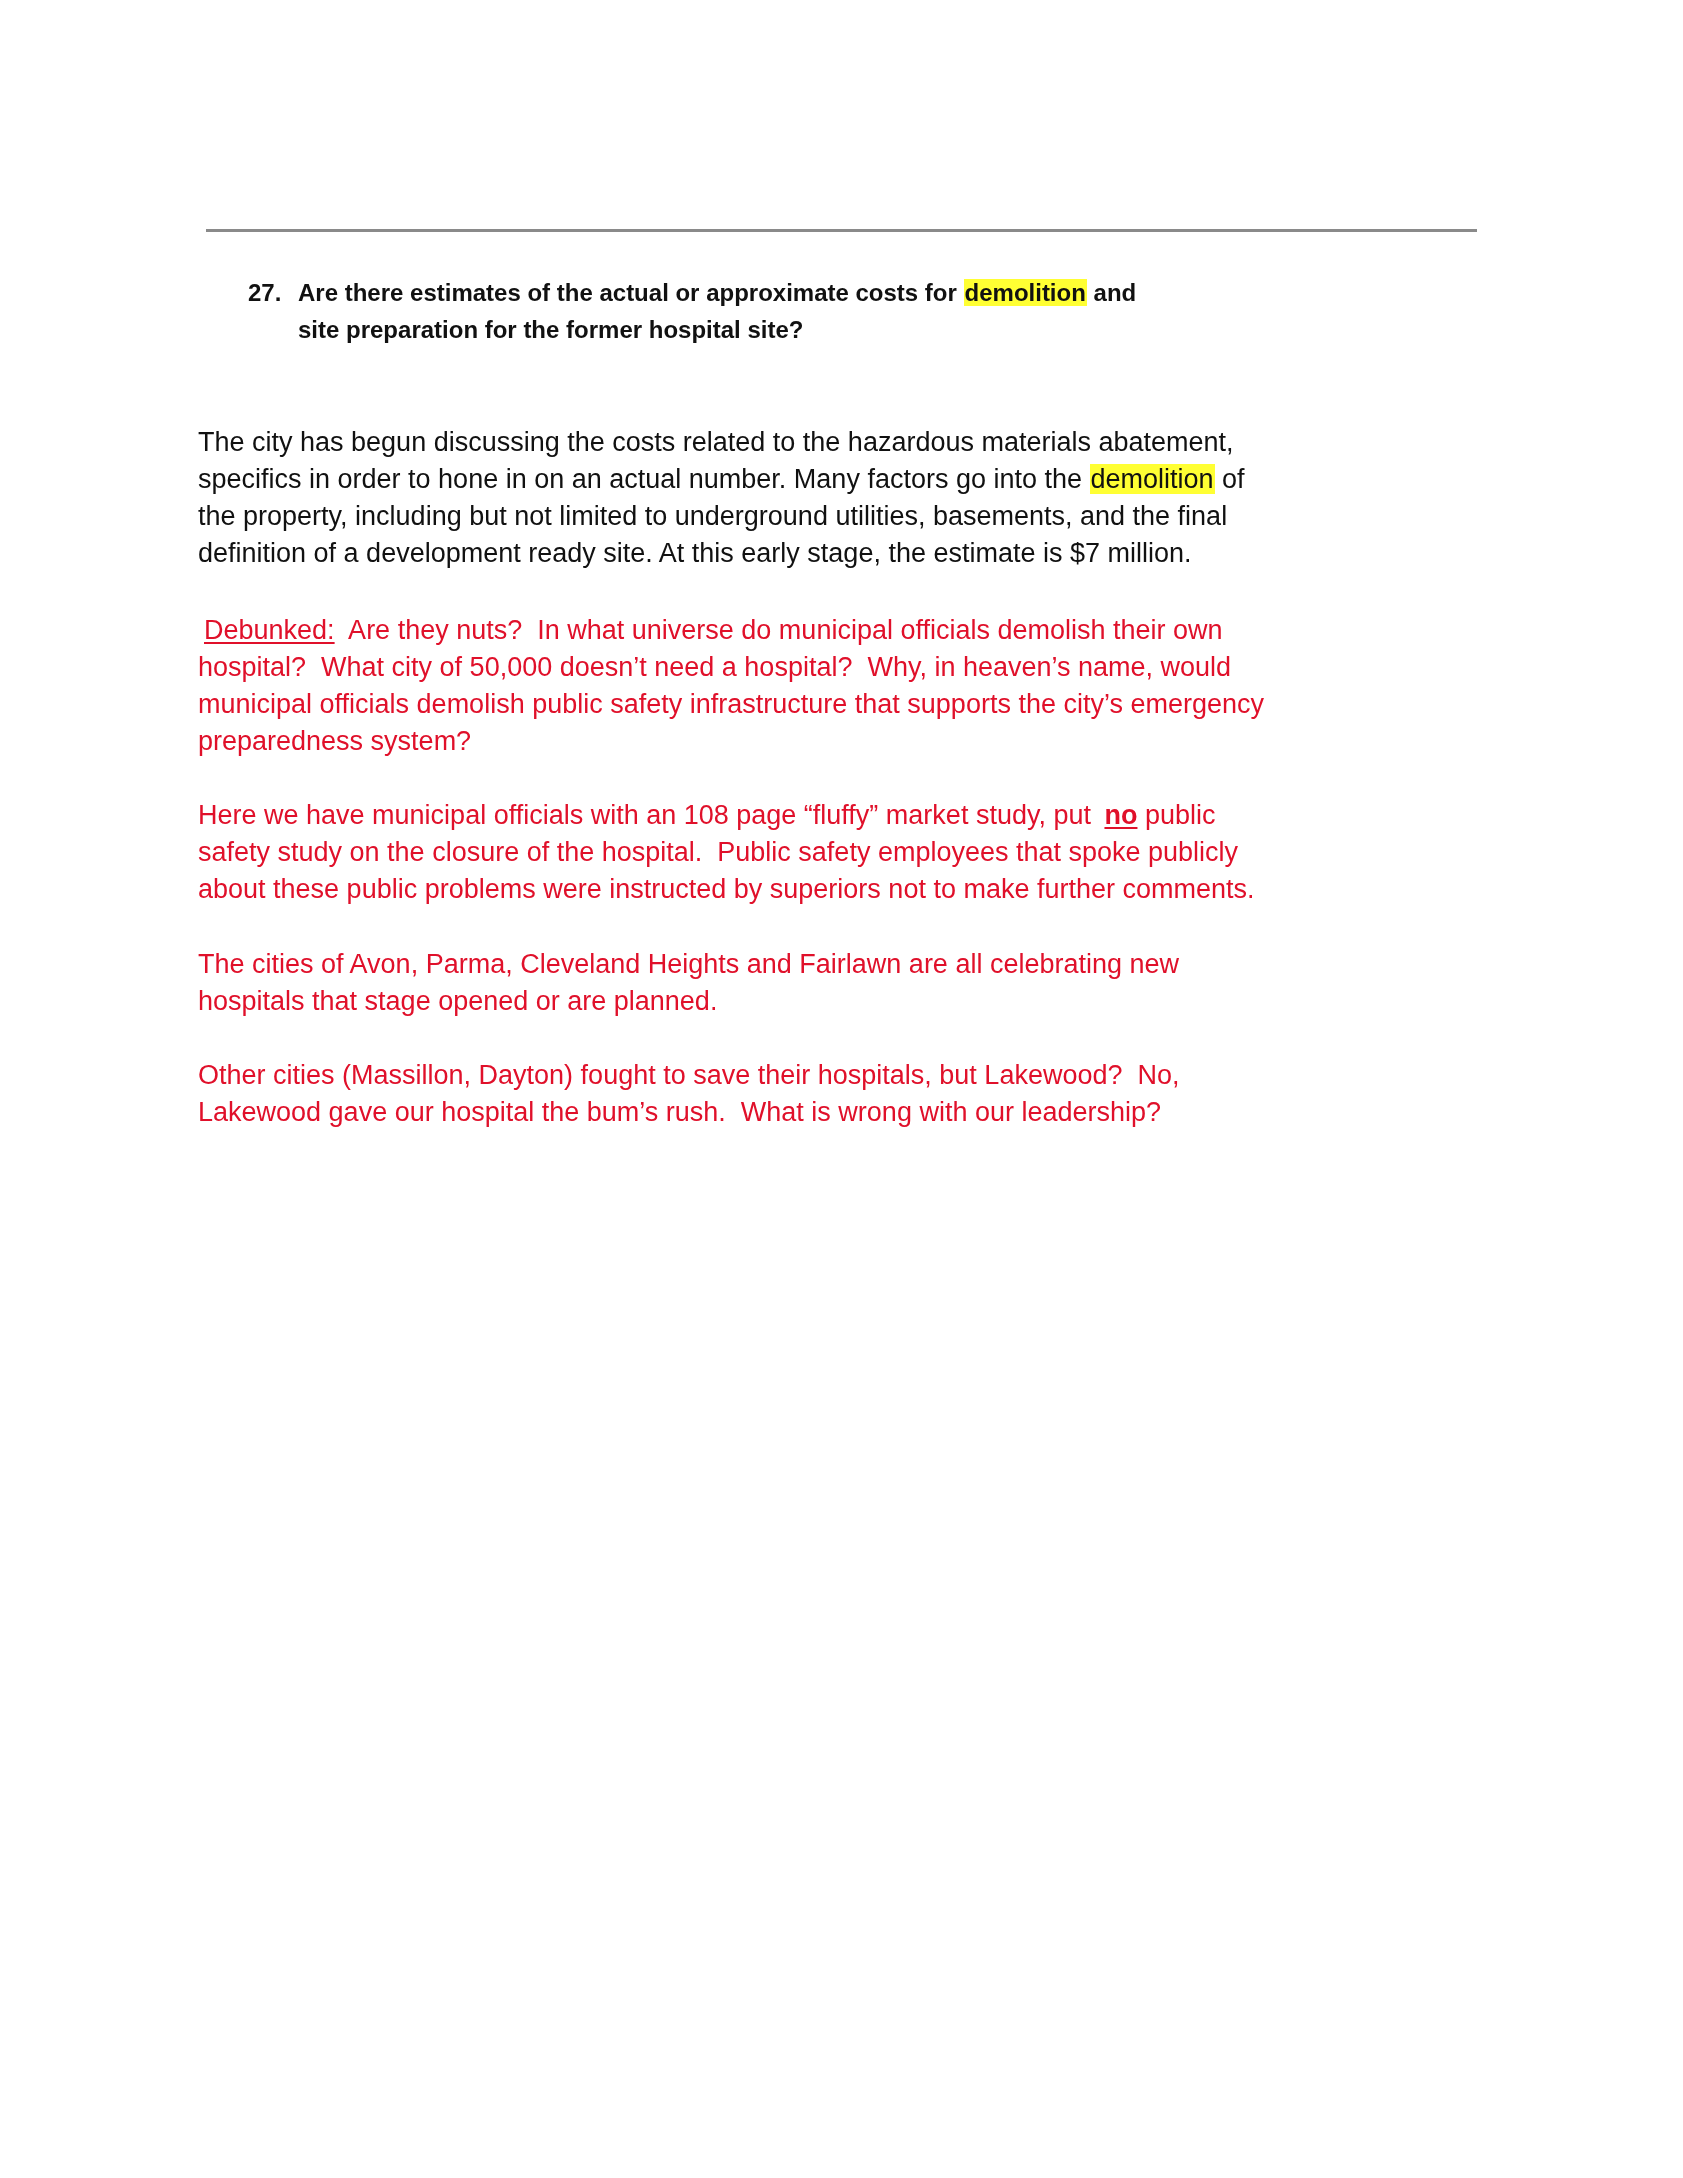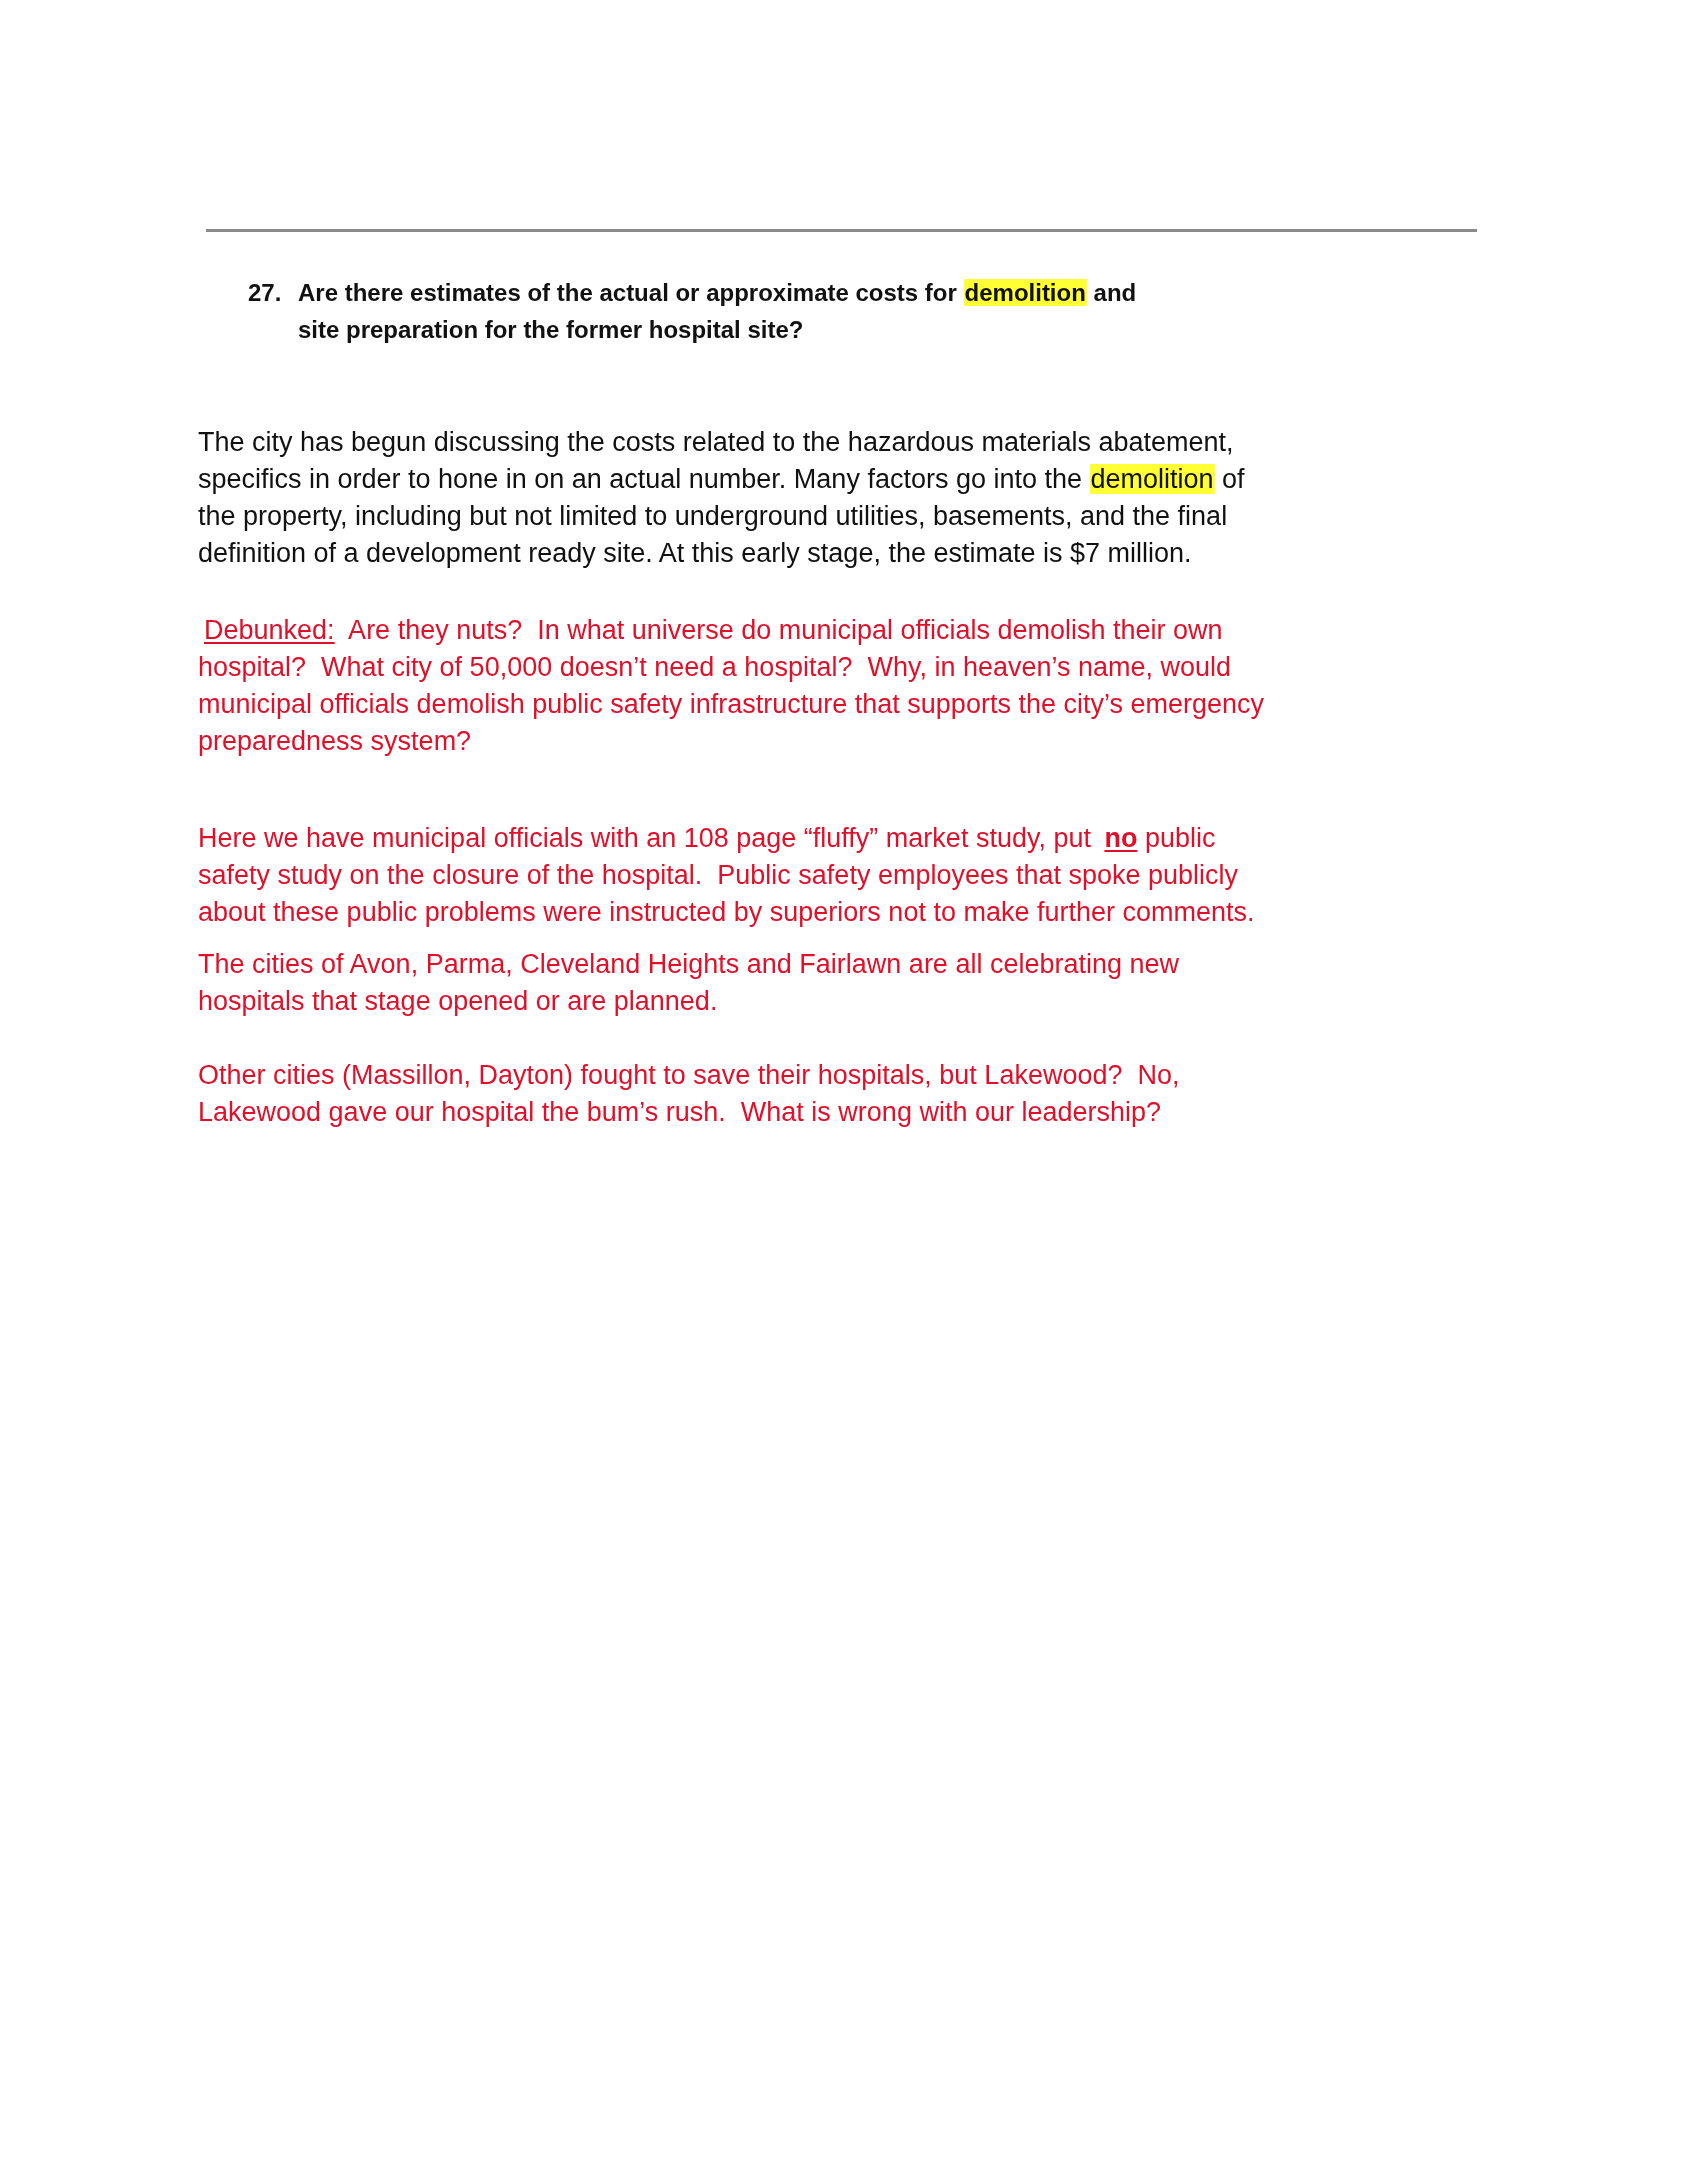--- a/index.html
+++ b/index.html
@@ -74,21 +74,21 @@
   <span class="ln"><span>definition of a development ready site. At this early stage, the estimate is $7 million.</span></span>
 </div>
 
 <div class="para red" style="top:612px;">
   <span class="ln"><span class="ul">Debunked:</span><span style="white-space:pre">  Are they nuts?  In what universe do municipal officials demolish their own</span></span>
   <span class="ln" style="white-space:pre">hospital?  What city of 50,000 doesn’t need a hospital?  Why, in heaven’s name, would</span>
   <span class="ln">municipal officials demolish public safety infrastructure that supports the city’s emergency</span>
   <span class="ln">preparedness system?</span>
 </div>
 
-<div class="para red" style="top:820px;">
+<div class="para red" style="top:797px;">
   <span class="ln"><span style="white-space:pre">Here we have municipal officials with an 108 page “fluffy” market study, put </span><span class="ul bold">no</span><span style="white-space:pre"> public</span></span>
   <span class="ln" style="white-space:pre">safety study on the closure of the hospital.  Public safety employees that spoke publicly</span>
   <span class="ln">about these public problems were instructed by superiors not to make further comments.</span>
 </div>
 
 <div class="para red" style="top:946px;">
   <span class="ln">The cities of Avon, Parma, Cleveland Heights and Fairlawn are all celebrating new</span>
   <span class="ln">hospitals that stage opened or are planned.</span>
 </div>
 

